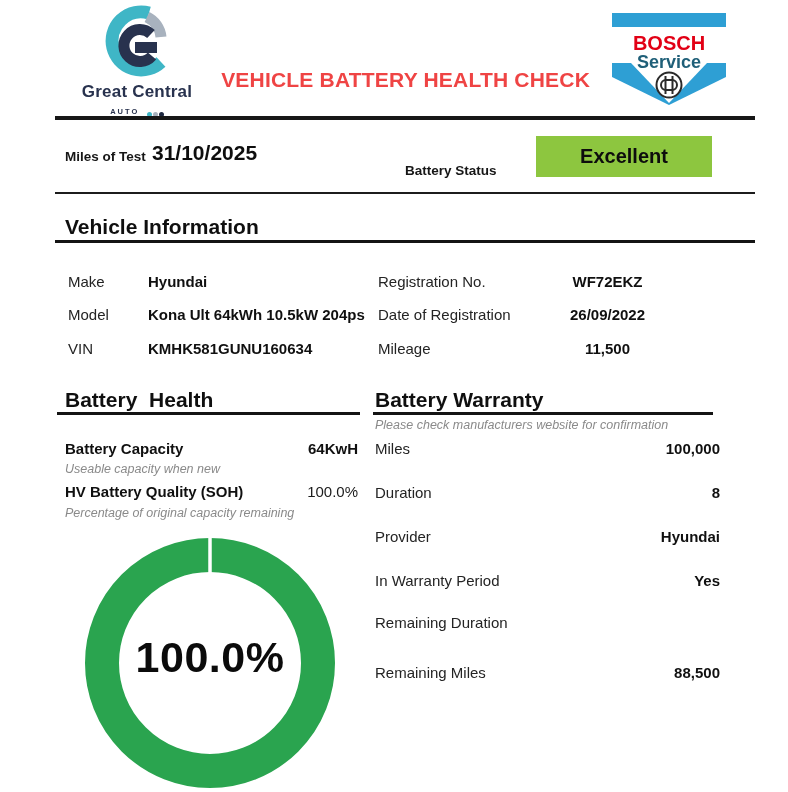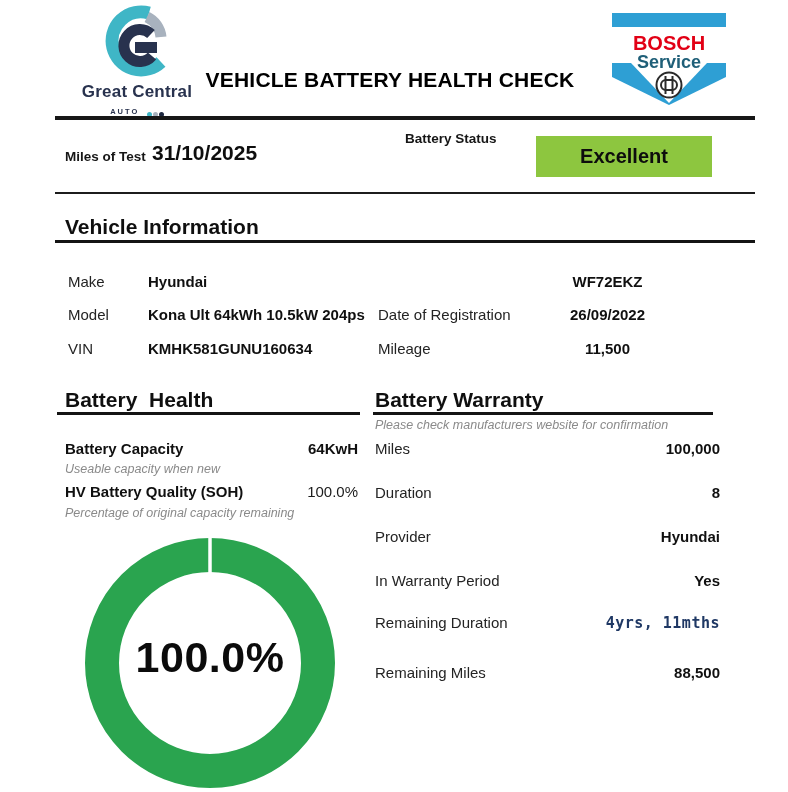--- a/index.html
+++ b/index.html
@@ -11,32 +11,32 @@
 
   
   .brand{left:62px;top:4px;width:150px;text-align:center;}
   .brand-mark{display:block;margin:0 auto;}
   .brand-name{font-size:17px;font-weight:bold;color:#28324e;letter-spacing:.2px;margin-top:-2px;}
   .brand-sub{font-size:7.5px;font-weight:bold;color:#28324e;letter-spacing:2px;display:inline-block;vertical-align:middle;}
   .brand-dots{display:inline-block;vertical-align:middle;margin-left:2px;}
   .dot{display:inline-block;width:5px;height:5px;border-radius:50%;margin-left:1px;}
   .dot.teal{background:#3fb6c6;} .dot.gray{background:#a8b2be;} .dot.navy{background:#1d2740;}
 
-  .doc-title{left:190px;top:68px;width:400px;text-align:center;
-    font-size:21px;font-weight:bold;color:#000000;letter-spacing:.2px;}
+  .doc-title{left:190px;top:68px;width:400px;text-align:right;
+    font-size:21px;font-weight:bold;color:#ef4444;letter-spacing:.2px;}
 
   .bosch{left:612px;top:13px;}
 
   .divider-thick{left:55px;top:116px;width:700px;height:4px;background:#171717;}
 
   
   .lbl-sm{font-size:13.5px;font-weight:bold;color:#161616;}
   .date-label{left:65px;top:149px;}
   .date-value{left:152px;top:141px;font-size:21px;font-weight:bold;color:#0e0e0e;}
-  .status-label{left:405px;top:131px;text-align:right;}
+  .status-label{left:405px;top:163px;text-align:right;}
   .status-badge{left:536px;top:136px;width:176px;height:41px;background:#8dc63f;
     display:flex;align-items:center;justify-content:center;
     font-size:20px;font-weight:bold;color:#0d0d0d;}
 
   .divider-thin{left:55px;top:192px;width:700px;height:2px;background:#1c1c1c;}
 
   
   .section-h{font-size:21px;font-weight:bold;color:#0f0f0f;white-space:pre;}
   .vi-heading{left:65px;top:215px;}
   .vi-underline{left:55px;top:240px;width:700px;height:3px;background:#141414;}
@@ -127,20 +127,21 @@
   <div class="abs section-h vi-heading">Vehicle Information</div>
   <div class="abs vi-underline"></div>
 
   <div class="abs label vi-left-label row1">Make</div>
   <div class="abs value vi-left-value row1">Hyundai</div>
   <div class="abs label vi-left-label row2">Model</div>
   <div class="abs value vi-left-value row2">Kona Ult 64kWh 10.5kW 204ps</div>
   <div class="abs label vi-left-label row3">VIN</div>
   <div class="abs value vi-left-value row3">KMHK581GUNU160634</div>
 
+  <div class="abs label vi-right-label row1">Registration No.</div>
   <div class="abs value vi-right-value row1">WF72EKZ</div>
   <div class="abs label vi-right-label row2">Date of Registration</div>
   <div class="abs value vi-right-value row2">26/09/2022</div>
   <div class="abs label vi-right-label row3">Mileage</div>
   <div class="abs value vi-right-value row3">11,500</div>
 
   <div class="abs section-h bh-heading">Battery  Health</div>
   <div class="abs bh-underline"></div>
 
   <div class="abs value bh-label bh-r1">Battery Capacity</div>
@@ -167,18 +168,17 @@
   <div class="abs label w-label w-r2">Duration</div>
   <div class="abs value w-value w-r2">8</div>
 
   <div class="abs label w-label w-r3">Provider</div>
   <div class="abs value w-value w-r3">Hyundai</div>
 
   <div class="abs label w-label w-r4">In Warranty Period</div>
   <div class="abs value w-value w-r4">Yes</div>
 
   <div class="abs label w-label w-r5">Remaining Duration</div>
-  <div class="abs mono-navy w-value w-r5">4yrs, 11mths</div>
 
   <div class="abs label w-label w-r6">Remaining Miles</div>
   <div class="abs value w-value w-r6">88,500</div>
 
 </div>
 
 </body></html>

